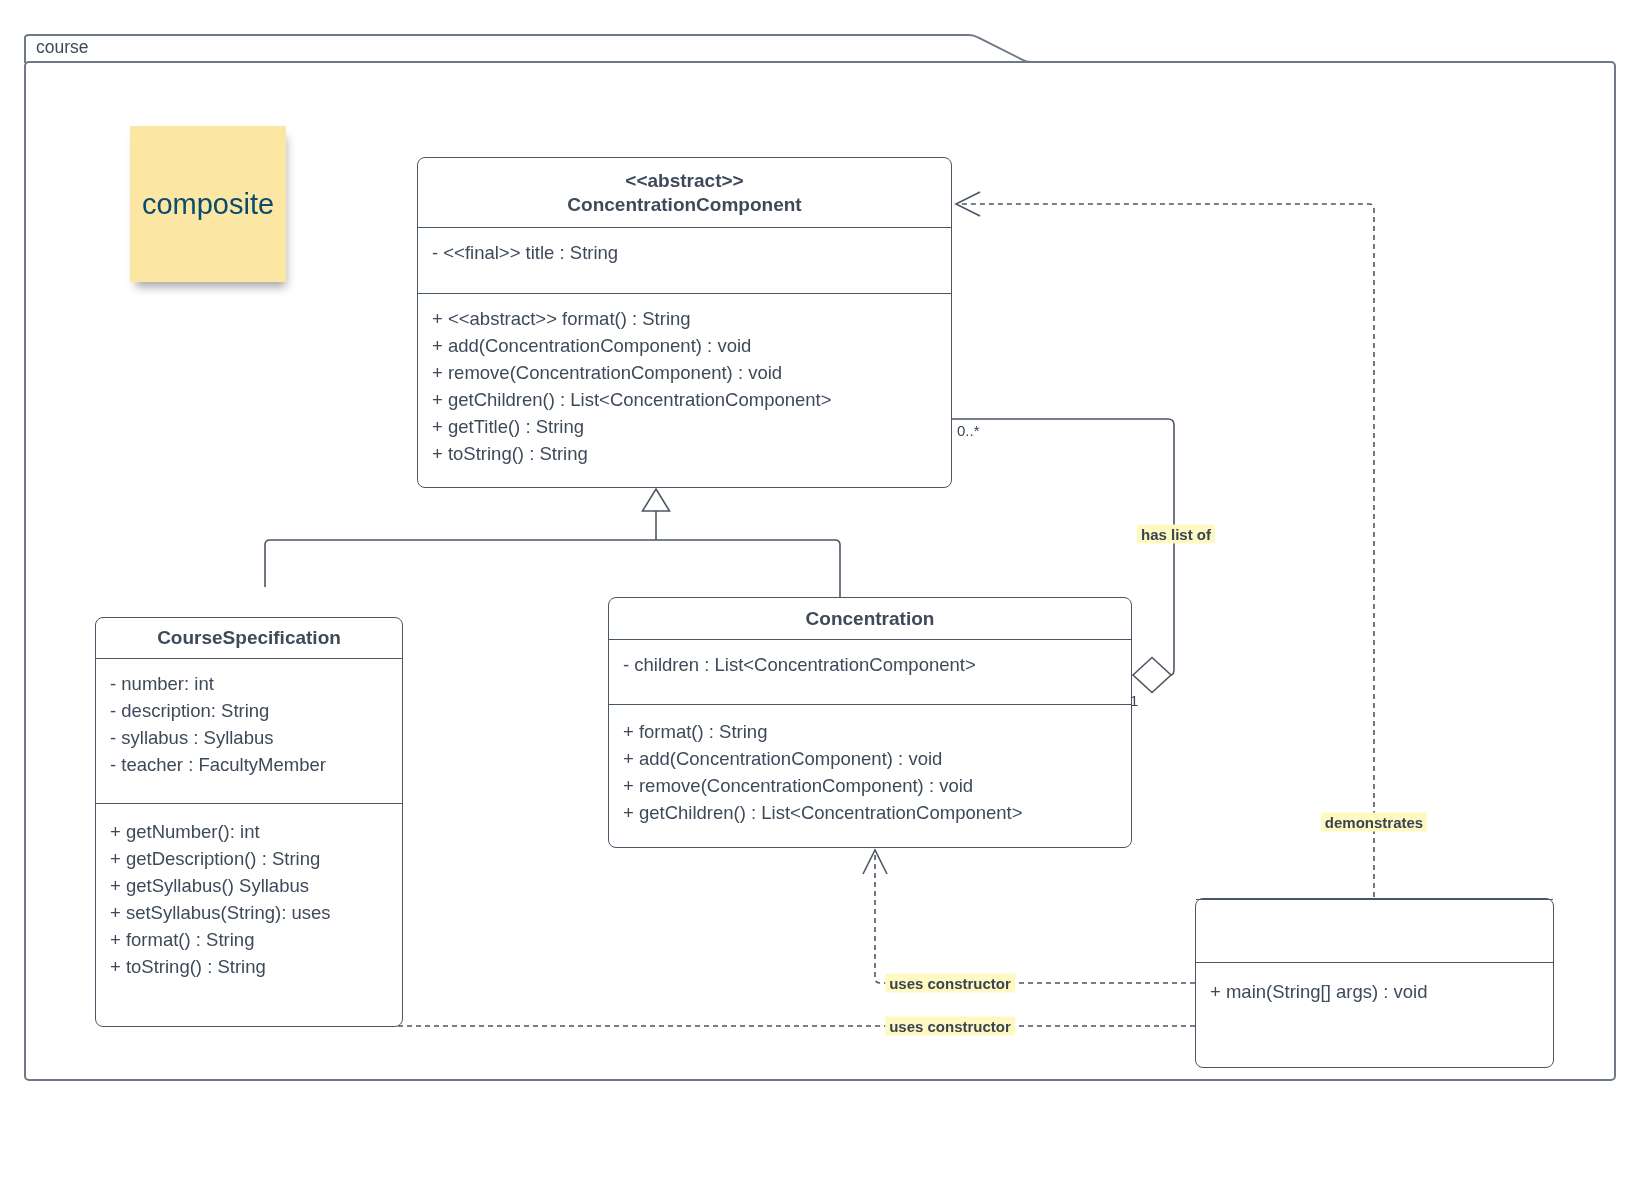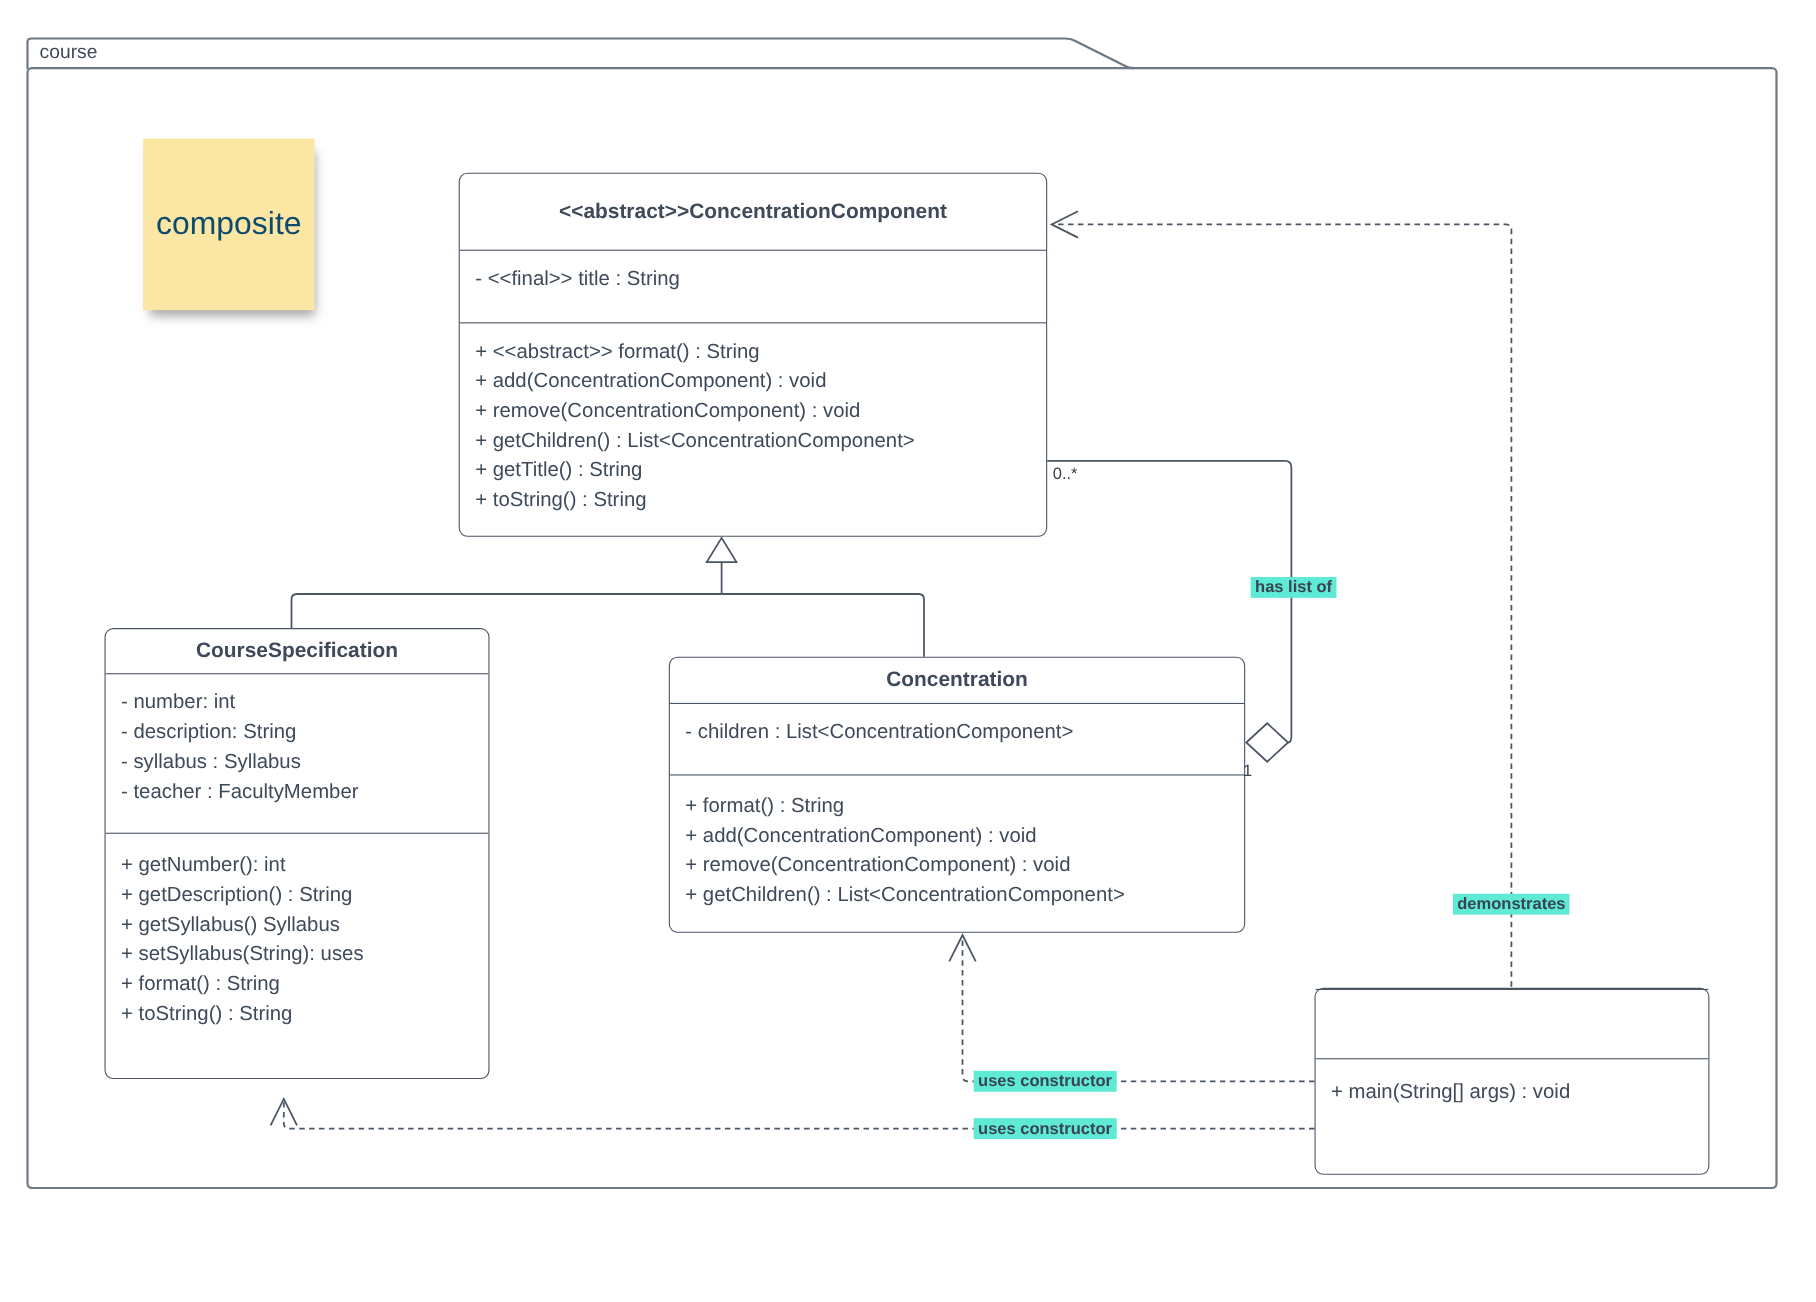--- a/index.html
+++ b/index.html
@@ -60,42 +60,42 @@
   .uml-class {
     position: absolute;
     background: #ffffff;
     border: 1.6px solid #4b5665;
     border-radius: 8px;
     display: flex;
     flex-direction: column;
   }
   .uml-class .title {
     display: flex;
-    flex-direction: row;
+    flex-direction: column;
     align-items: center;
     justify-content: center;
     font-weight: bold;
     font-size: 19px;
     line-height: 24px;
     flex: none;
     text-align: right;
   }
   .uml-class .attrs, .uml-class .methods {
     border-top: 1.6px solid #4b5665;
     padding: 11px 14px 0 14px;
     font-size: 18.5px;
     line-height: 27px;
     flex: none;
     overflow: hidden;
   }
   .uml-class .methods.grow { flex: 1 1 auto; }
   .rel-label {
     position: absolute;
     transform: translate(-50%, -50%);
-    background: #5eead4;
+    background: #fef9c3;
     padding: 1px 4px;
     font-size: 15px;
     font-weight: bold;
     color: #3a4351;
     white-space: nowrap;
   }
   .mult-label {
     position: absolute;
     font-size: 15px;
     color: #3a4351;
@@ -159,21 +159,21 @@
     <div class="methods grow">
         <div>+ &lt;&lt;abstract&gt;&gt; format() : String</div>
         <div>+ add(ConcentrationComponent) : void</div>
         <div>+ remove(ConcentrationComponent) : void</div>
         <div>+ getChildren() : List&lt;ConcentrationComponent&gt;</div>
         <div>+ getTitle() : String</div>
         <div>+ toString() : String</div>
       </div>
   </div>
 
-  <div class="uml-class" style="left:95px; top:571px; width:350px; height:410px">
+  <div class="uml-class" style="left:95px; top:617px; width:308px; height:410px">
     <div class="title" style="height:40px">
       <div>CourseSpecification</div>
     </div>
     <div class="attrs" style="height:145px">
         <div>- number: int</div>
         <div>- description: String</div>
         <div>- syllabus : Syllabus</div>
         <div>- teacher : FacultyMember</div>
       </div>
     <div class="methods grow" style="padding-top:14px">

